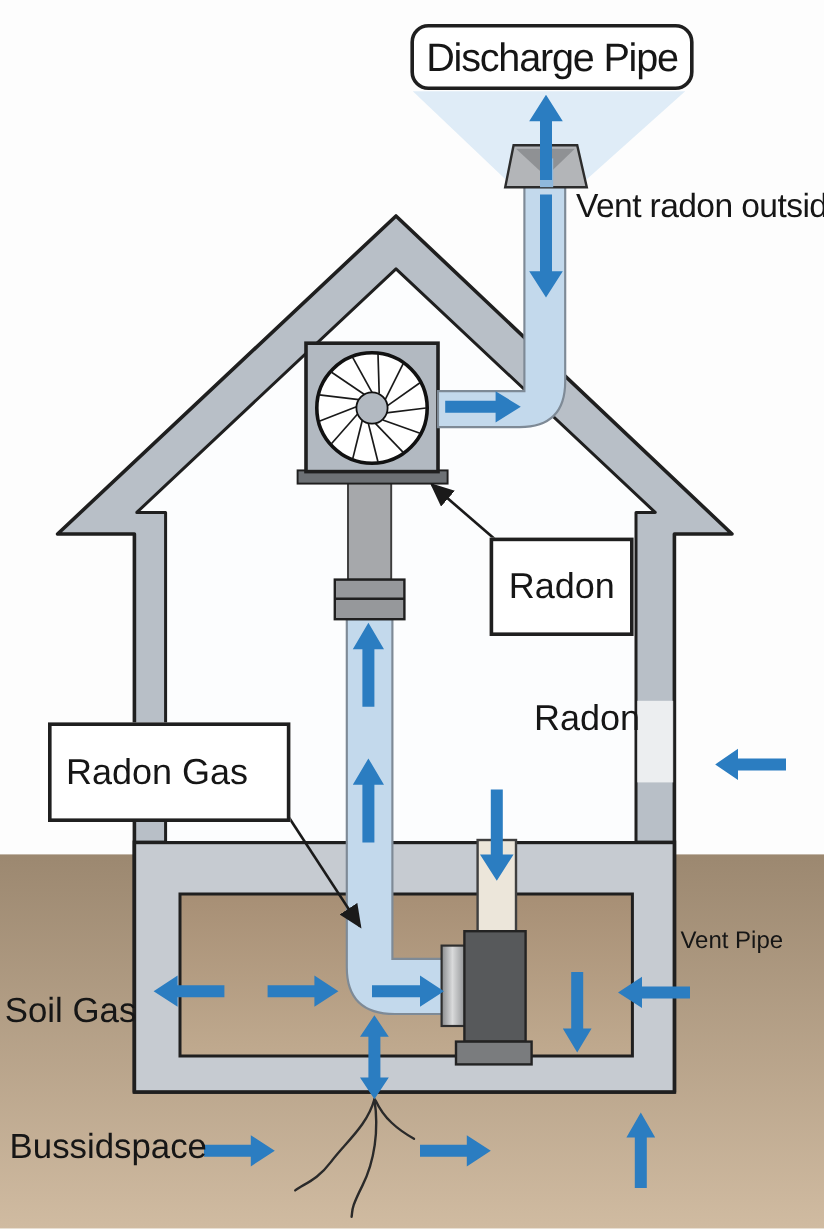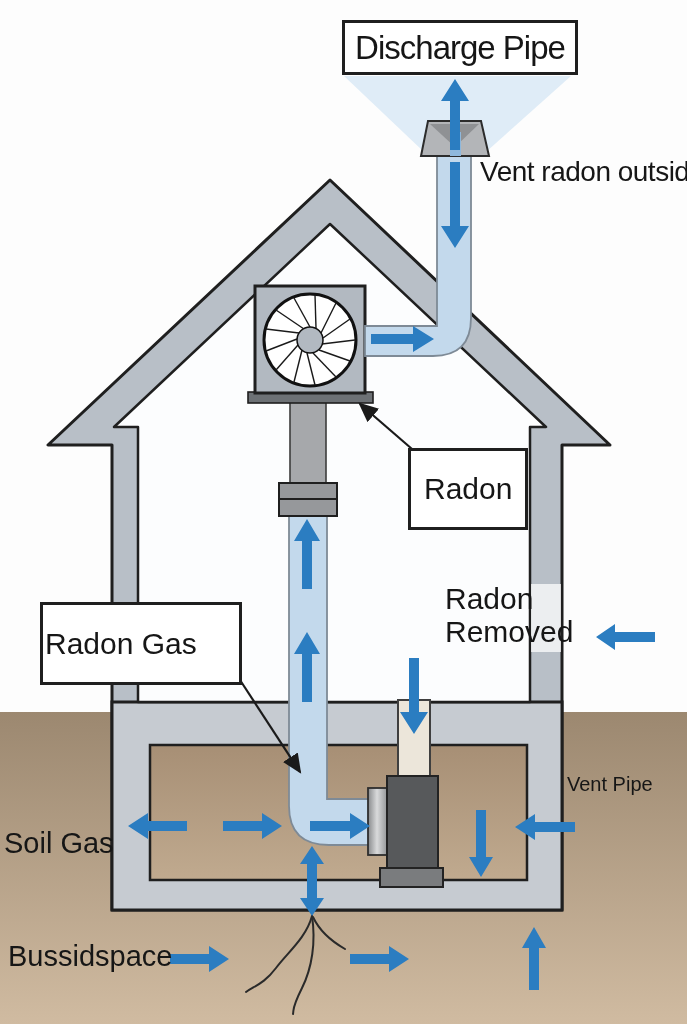--- a/index.html
+++ b/index.html
@@ -26,27 +26,27 @@
     background:#fdfdfd;
     font-family:"Liberation Sans","DejaVu Sans",sans-serif;
     color:var(--text-black);
   }
   #diagram-svg{position:absolute;left:0;top:0;}
   .lbl{position:absolute;white-space:nowrap;color:var(--text-black);}
   .boxed{
     background:#ffffff;border:3px solid var(--outline-black);
     box-sizing:border-box;display:flex;flex-direction:column;justify-content:center;
   }
-  #discharge-box{left:342px;top:20px;width:236px;height:55px;align-items:center;}
+  #discharge-box{left:342px;top:20px;width:236px;height:55px;align-items:center;border-radius:15px;}
   #discharge-box .t{font-size:33px;letter-spacing:-1px;}
   #vent-radon-outside{left:480px;top:156px;font-size:28px;letter-spacing:-0.5px;}
   #radon-fan-box{left:408px;top:448px;width:120px;height:82px;padding-left:13px;}
   #radon-fan-box .t{font-size:30px;line-height:36px;}
   #radon-removed{left:445px;top:582px;font-size:30px;line-height:33px;}
-  #radon-gas-box{left:40px;top:602px;width:202px;height:83px;padding-left:2px;}
+  #radon-gas-box{left:40px;top:602px;width:202px;height:83px;padding-left:12px;}
   #radon-gas-box .t{font-size:30px;line-height:37px;}
   #vent-pipe{left:567px;top:773px;font-size:20px;}
   #soil-gas{left:4px;top:827px;font-size:29px;}
   #bussidspace{left:8px;top:940px;font-size:29px;}
 
   
   .ground-fill{fill:url(#soilGrad);}
   .house-fill{fill:var(--house-gray);stroke:var(--outline-black);stroke-width:3;stroke-linejoin:round;}
   .foundation-fill{fill:var(--foundation-gray);stroke:var(--outline-black);stroke-width:3;}
   .interior-fill{fill:var(--interior-white);stroke:var(--outline-black);stroke-width:2.5;stroke-linejoin:round;}
@@ -184,21 +184,20 @@
   </div>
 
   <div class="lbl" id="vent-radon-outside">Vent radon outside</div>
 
   <div class="lbl boxed" id="radon-fan-box">
     <span class="t">Radon</span>
   </div>
 
   <div class="lbl" id="radon-removed">
     <div>Radon</div>
-    <div>Removed</div>
   </div>
 
   <div class="lbl boxed" id="radon-gas-box">
     <span class="t">Radon Gas</span>
   </div>
 
   <div class="lbl" id="vent-pipe">Vent Pipe</div>
 
   <div class="lbl" id="soil-gas">Soil Gas</div>
 

